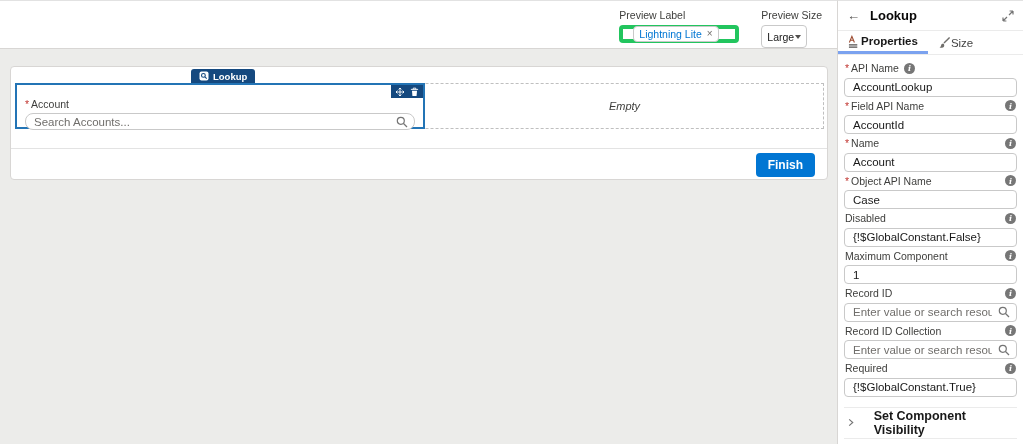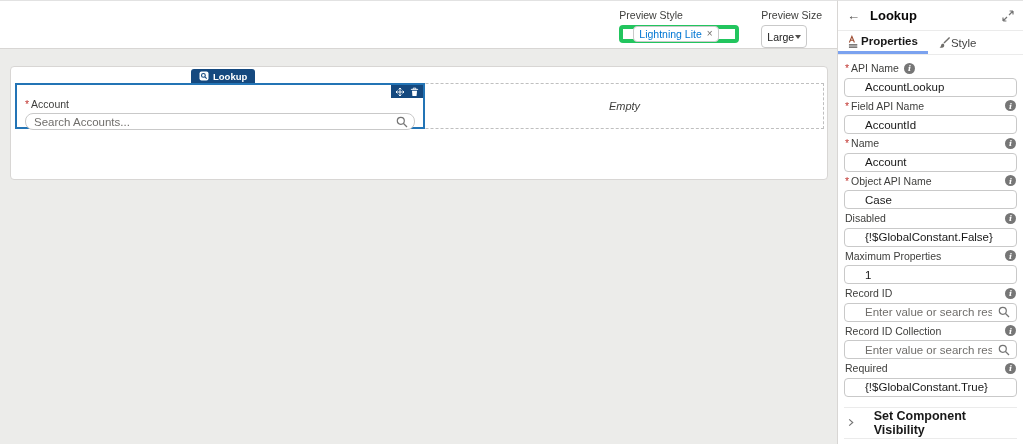--- a/index.html
+++ b/index.html
@@ -71,36 +71,36 @@
           font-size: 10.5px; color: #3e3e3c; }
   .info { width: 11px; height: 11px; border-radius: 50%; background: #767676; color: #fff;
           display: inline-flex; align-items: center; justify-content: center; flex: 0 0 auto;
           font-family: "DejaVu Serif", serif; font-style: italic; font-weight: bold; font-size: 8px;
           cursor: pointer; }
   .info::before { content: "i"; }
   .info.inline { margin-left: 5px; }
   .info.right { margin-left: auto; }
   .pinput { position: relative; }
   .pinput input { width: 100%; height: 19px; border: 1px solid #c9c9c9; border-radius: 4px;
-                  padding: 0 20px; font-size: 11.5px; color: #181818; font-family: inherit; outline: none; }
+                  padding: 0 8px; font-size: 11.5px; color: #181818; font-family: inherit; outline: none; }
   .pinput.search input { padding-right: 24px; }
   .pinput.search svg { position: absolute; right: 7px; top: 4px; }
   .sections { margin-top: 10px; }
   .section-row { height: 31px; border-top: 1px solid #ebebeb; display: flex; align-items: center;
                  gap: 19px; padding: 0 3px; font-size: 12.5px; font-weight: 600; color: #181818;
                  cursor: pointer; justify-content: flex-end; }
 </style>
 </head>
 <body>
 
 <div class="app">
 
   <div class="toolbar">
     <div class="tb-group">
-      <span class="tb-label">Preview Style</span>
+      <span class="tb-label">Preview Label</span>
       <div class="pill-box">
         <span class="pill">
           <span>Lightning Lite</span>
           <span class="pill-x">×</span>
         </span>
       </div>
     </div>
     <div class="tb-group">
       <span class="tb-label">Preview Size</span>
       <div class="select">
@@ -142,20 +142,23 @@
             <svg width="12" height="12" viewBox="0 0 12 12" fill="none" stroke="#747474" stroke-width="1.2">
                 <circle cx="4.8" cy="4.8" r="3.5"></circle>
                 <path d="M7.5 7.5 L11 11"></path>
               </svg>
           </div>
         </div>
         <div class="empty-col">
           <span>Empty</span>
         </div>
       </div>
+      <div class="card-footer">
+        <button class="finish">Finish</button>
+      </div>
     </div>
   </div>
 
   <aside class="panel">
     <div class="panel-header">
       <span class="back">←</span>
       <span class="ptitle">Lookup</span>
       <span class="expand">
         <svg width="12" height="12" viewBox="0 0 12 12" fill="none" stroke="#747474" stroke-width="1.2">
             <path d="M7 5 L11 1 M11 1 H7.6 M11 1 V4.4"></path>
@@ -169,21 +172,21 @@
             <path d="M1.5 8 L4.2 1.5 L6.9 8 M2.6 5.6 H5.8" stroke="#9c4a2f" stroke-width="1.2"></path>
             <path d="M1 10.6 H10 M1 13 H10" stroke="#514f4d" stroke-width="1.4"></path>
           </svg>
         <span>Properties</span>
       </div>
       <div class="tab">
         <svg width="13" height="13" viewBox="0 0 13 13" fill="none">
             <path d="M11.6 1.4 L6 7" stroke="#706e6b" stroke-width="1.4"></path>
             <path d="M5.4 7.6 C4 7.6 3.2 8.4 3 9.7 C2.9 10.6 2.3 10.9 1.6 11.2 C2.6 12.1 5 11.9 5.9 10.7 C6.5 9.9 6.4 8.6 5.4 7.6 Z" fill="#706e6b"></path>
           </svg>
-        <span>Style</span>
+        <span>Size</span>
       </div>
     </div>
     <div class="panel-body">
 
       <div class="fgroup">
         <div class="frow">
             <span class="req"></span>
             <span>API Name</span>
             <span class="info inline"></span>
           </div>
@@ -220,21 +223,21 @@
       <div class="fgroup">
         <div class="frow">
             <span>Disabled</span>
             <span class="info right"></span>
           </div>
         <div class="pinput"><input value="{!$GlobalConstant.False}" style=""></div>
       </div>
 
       <div class="fgroup">
         <div class="frow">
-            <span>Maximum Properties</span>
+            <span>Maximum Component</span>
             <span class="info right"></span>
           </div>
         <div class="pinput"><input value="1" style=""></div>
       </div>
 
       <div class="fgroup">
         <div class="frow">
             <span>Record ID</span>
             <span class="info right"></span>
           </div>

